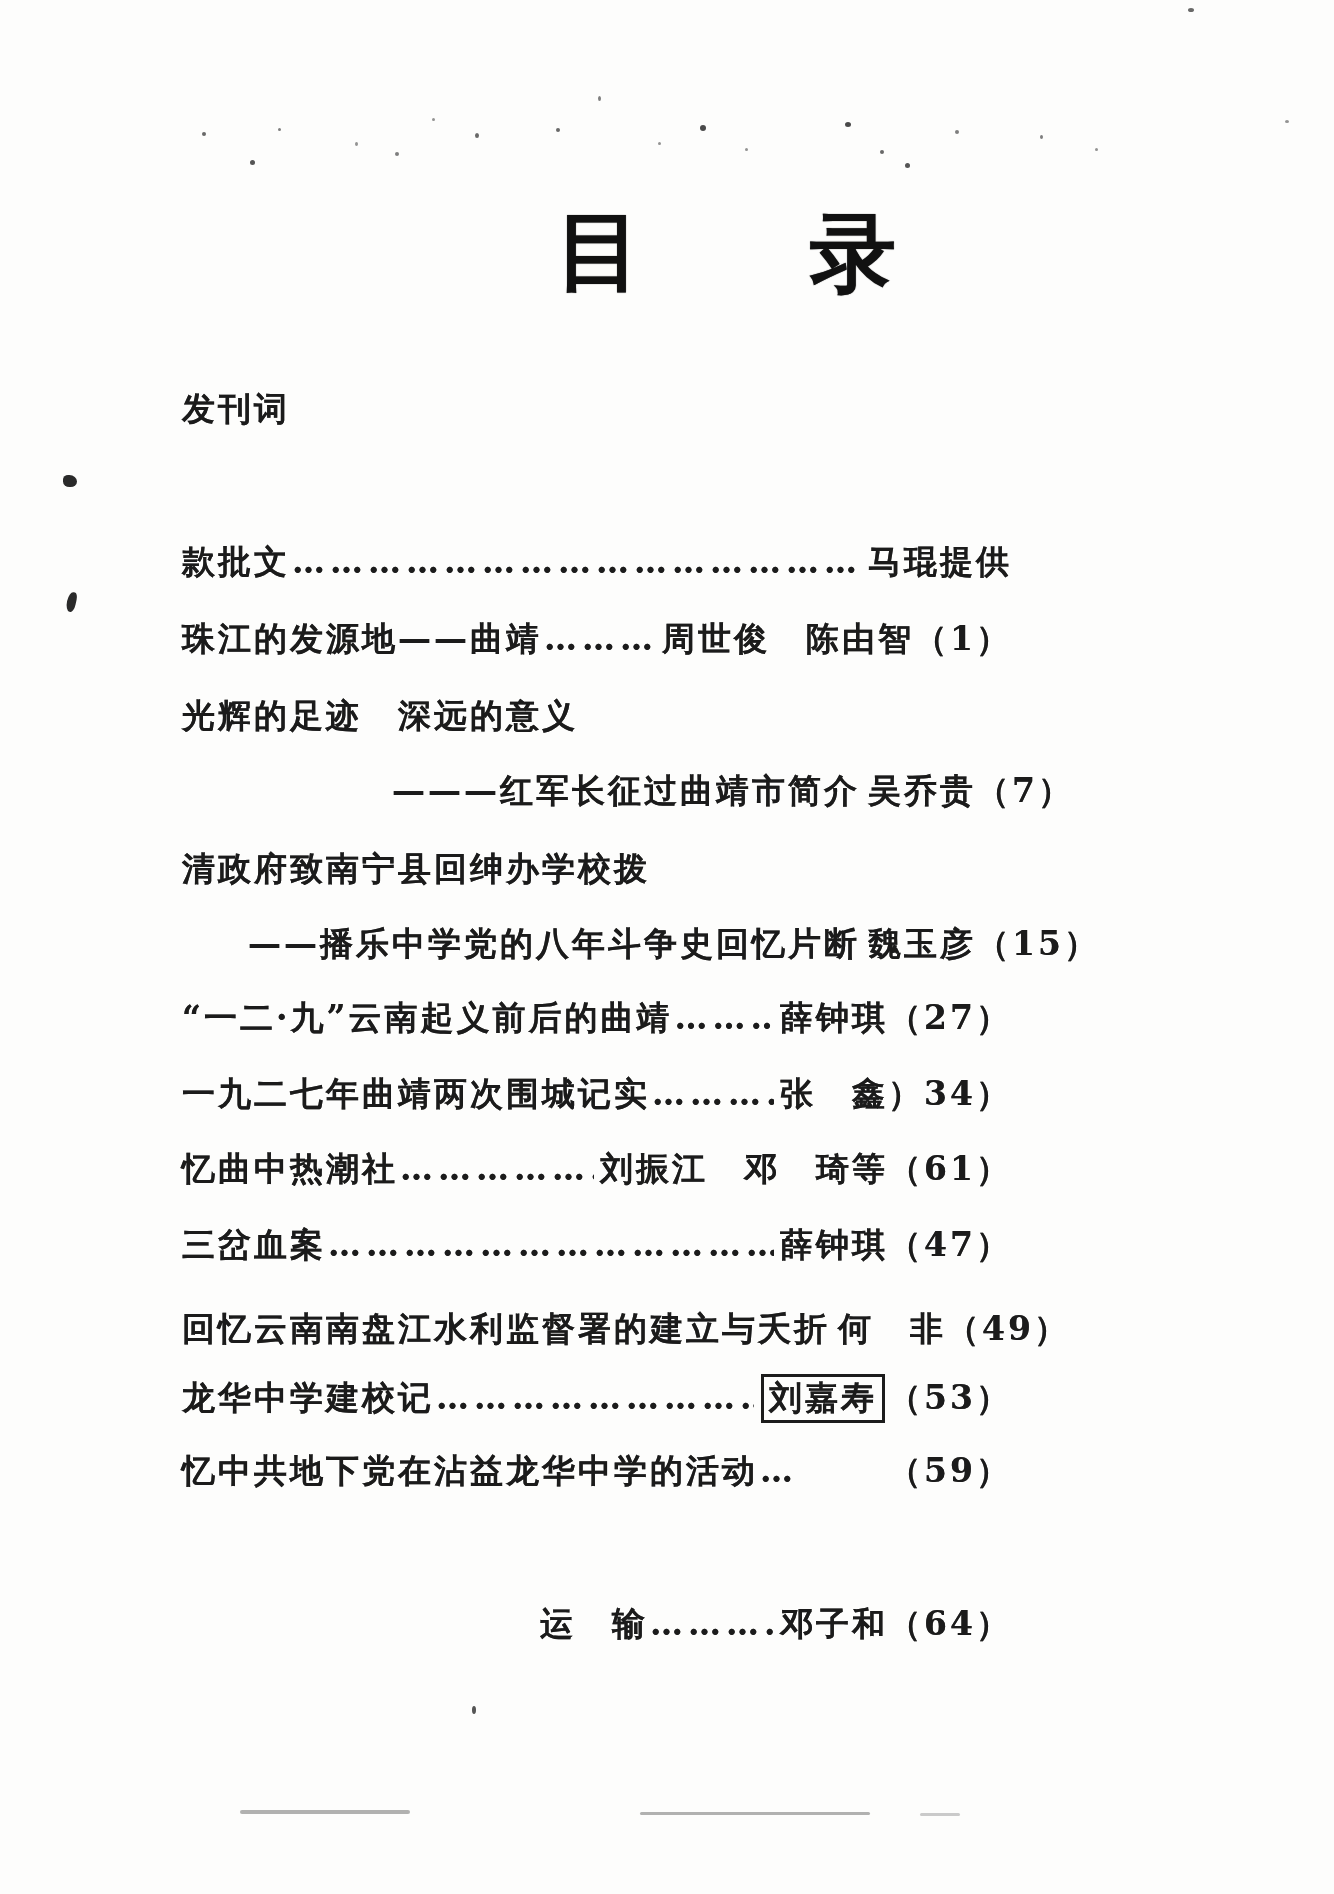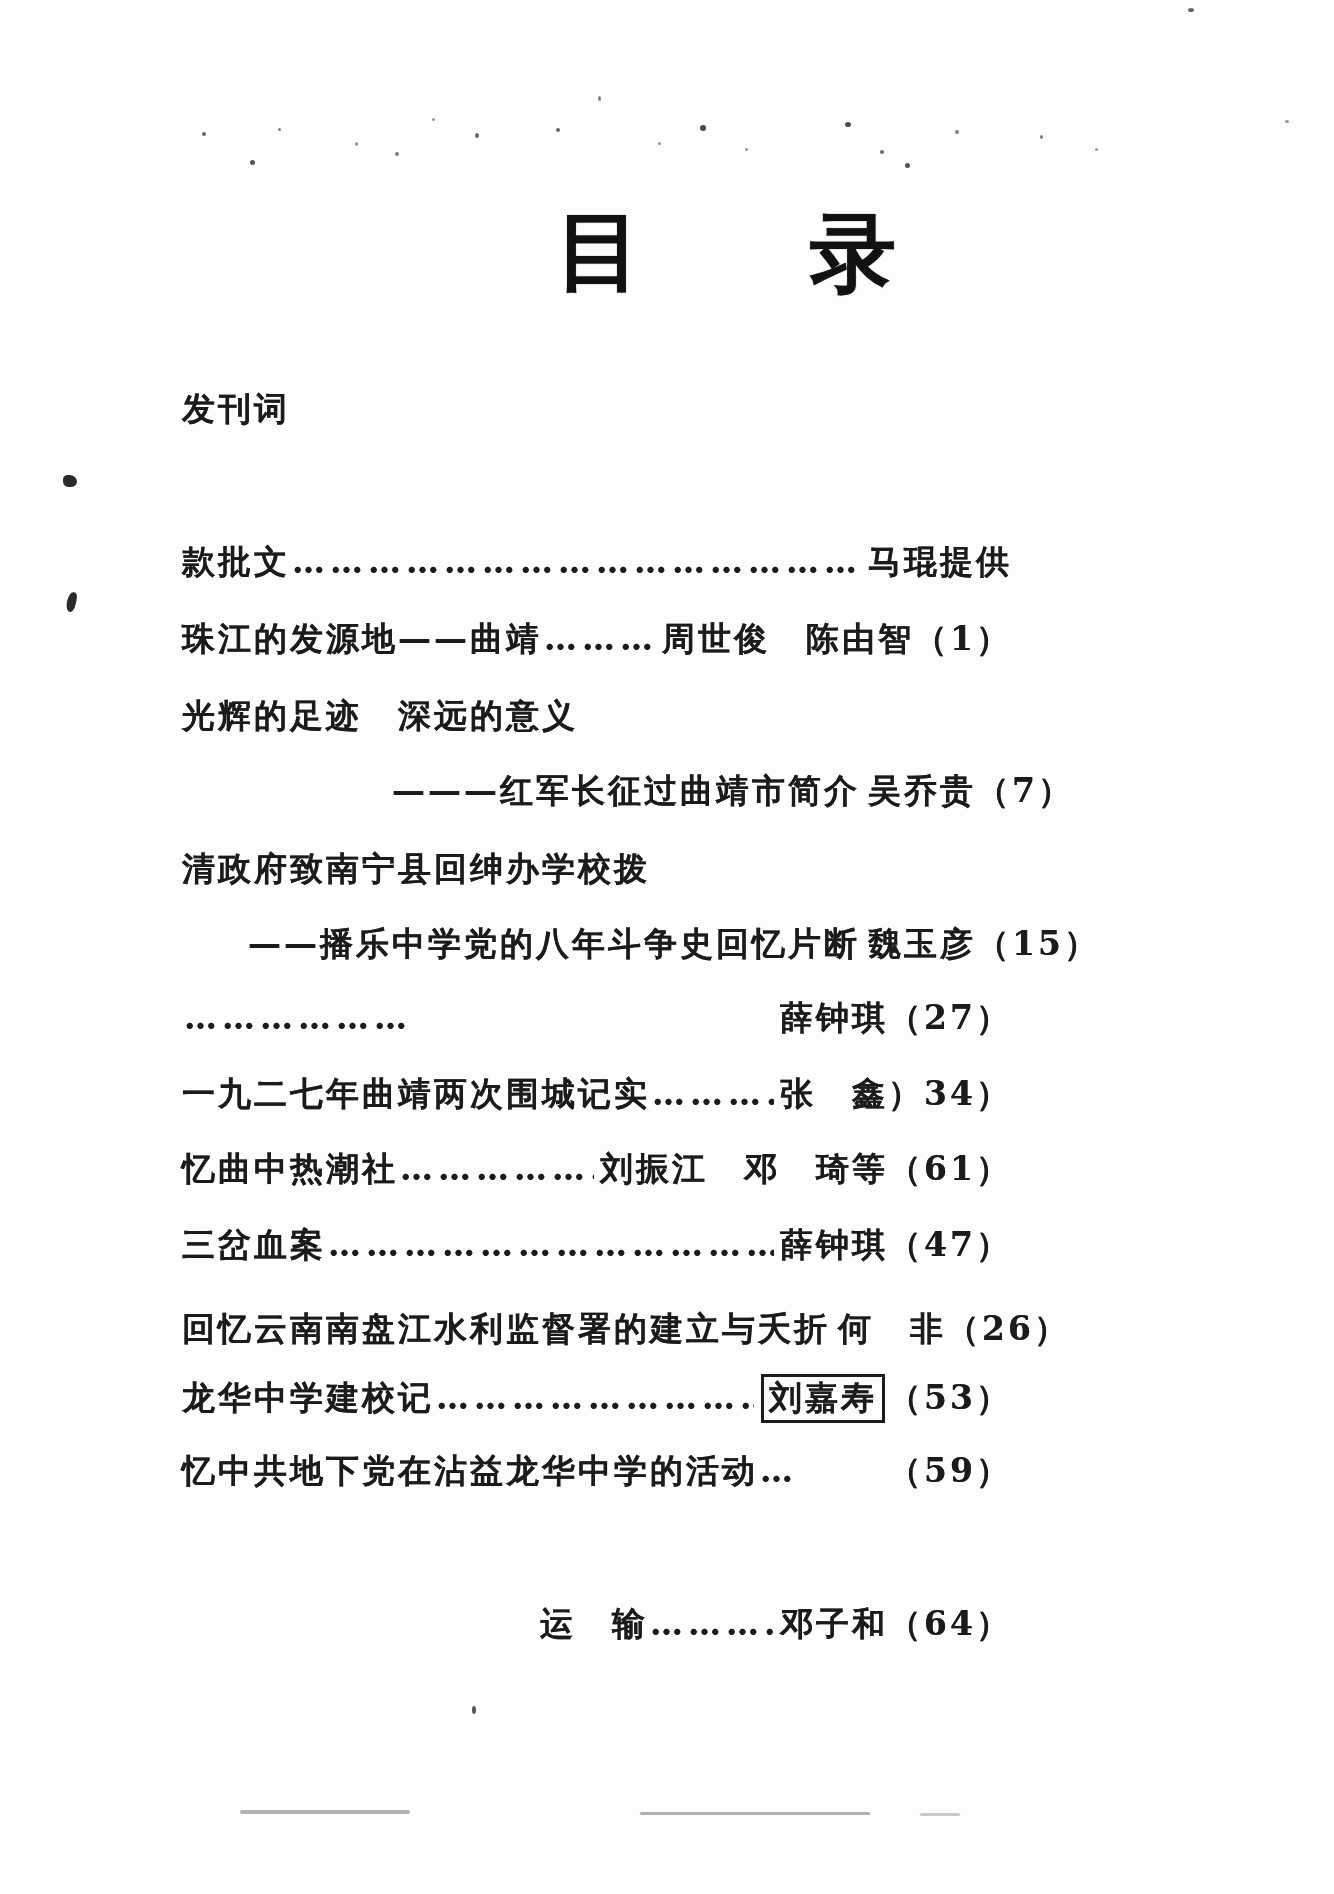--- a/index.html
+++ b/index.html
@@ -92,20 +92,21 @@
   <div class="line" style="top:848px">清政府致南宁县回绅办学校拨</div>
 
   <div class="row indent-b" style="top:923px">
     <span class="t">——播乐中学党的八年斗争史回忆片断</span>
     <span class="leader">……</span>
     <span class="authors">魏玉彦</span>
     <span class="pageno">（15）</span>
   </div>
 
   <div class="row" style="top:997px">
+    <span class="t">“一二·九”云南起义前后的曲靖</span>
     <span class="leader">………………</span>
     <span class="authors">薛钟琪</span>
     <span class="pageno">（27）</span>
   </div>
 
   <div class="row" style="top:1073px">
     <span class="t">一九二七年曲靖两次围城记实</span>
     <span class="leader">……………………</span>
     <span class="authors">张　鑫</span>
     <span class="pageno">）34）</span>
@@ -122,21 +123,21 @@
     <span class="t">三岔血案</span>
     <span class="leader">…………………………………………</span>
     <span class="authors">薛钟琪</span>
     <span class="pageno">（47）</span>
   </div>
 
   <div class="row" style="top:1308px">
     <span class="t">回忆云南南盘江水利监督署的建立与夭折</span>
     <span class="leader">………</span>
     <span class="authors">何　非</span>
-    <span class="pageno">（26）</span>
+    <span class="pageno">（49）</span>
   </div>
 
   <div class="row" style="top:1374px">
     <span class="t">龙华中学建校记</span>
     <span class="leader">……………………………… … …</span>
     <span class="boxed">刘嘉寿</span>
     <span class="pageno">（53）</span>
   </div>
 
   <div class="row" style="top:1450px">

